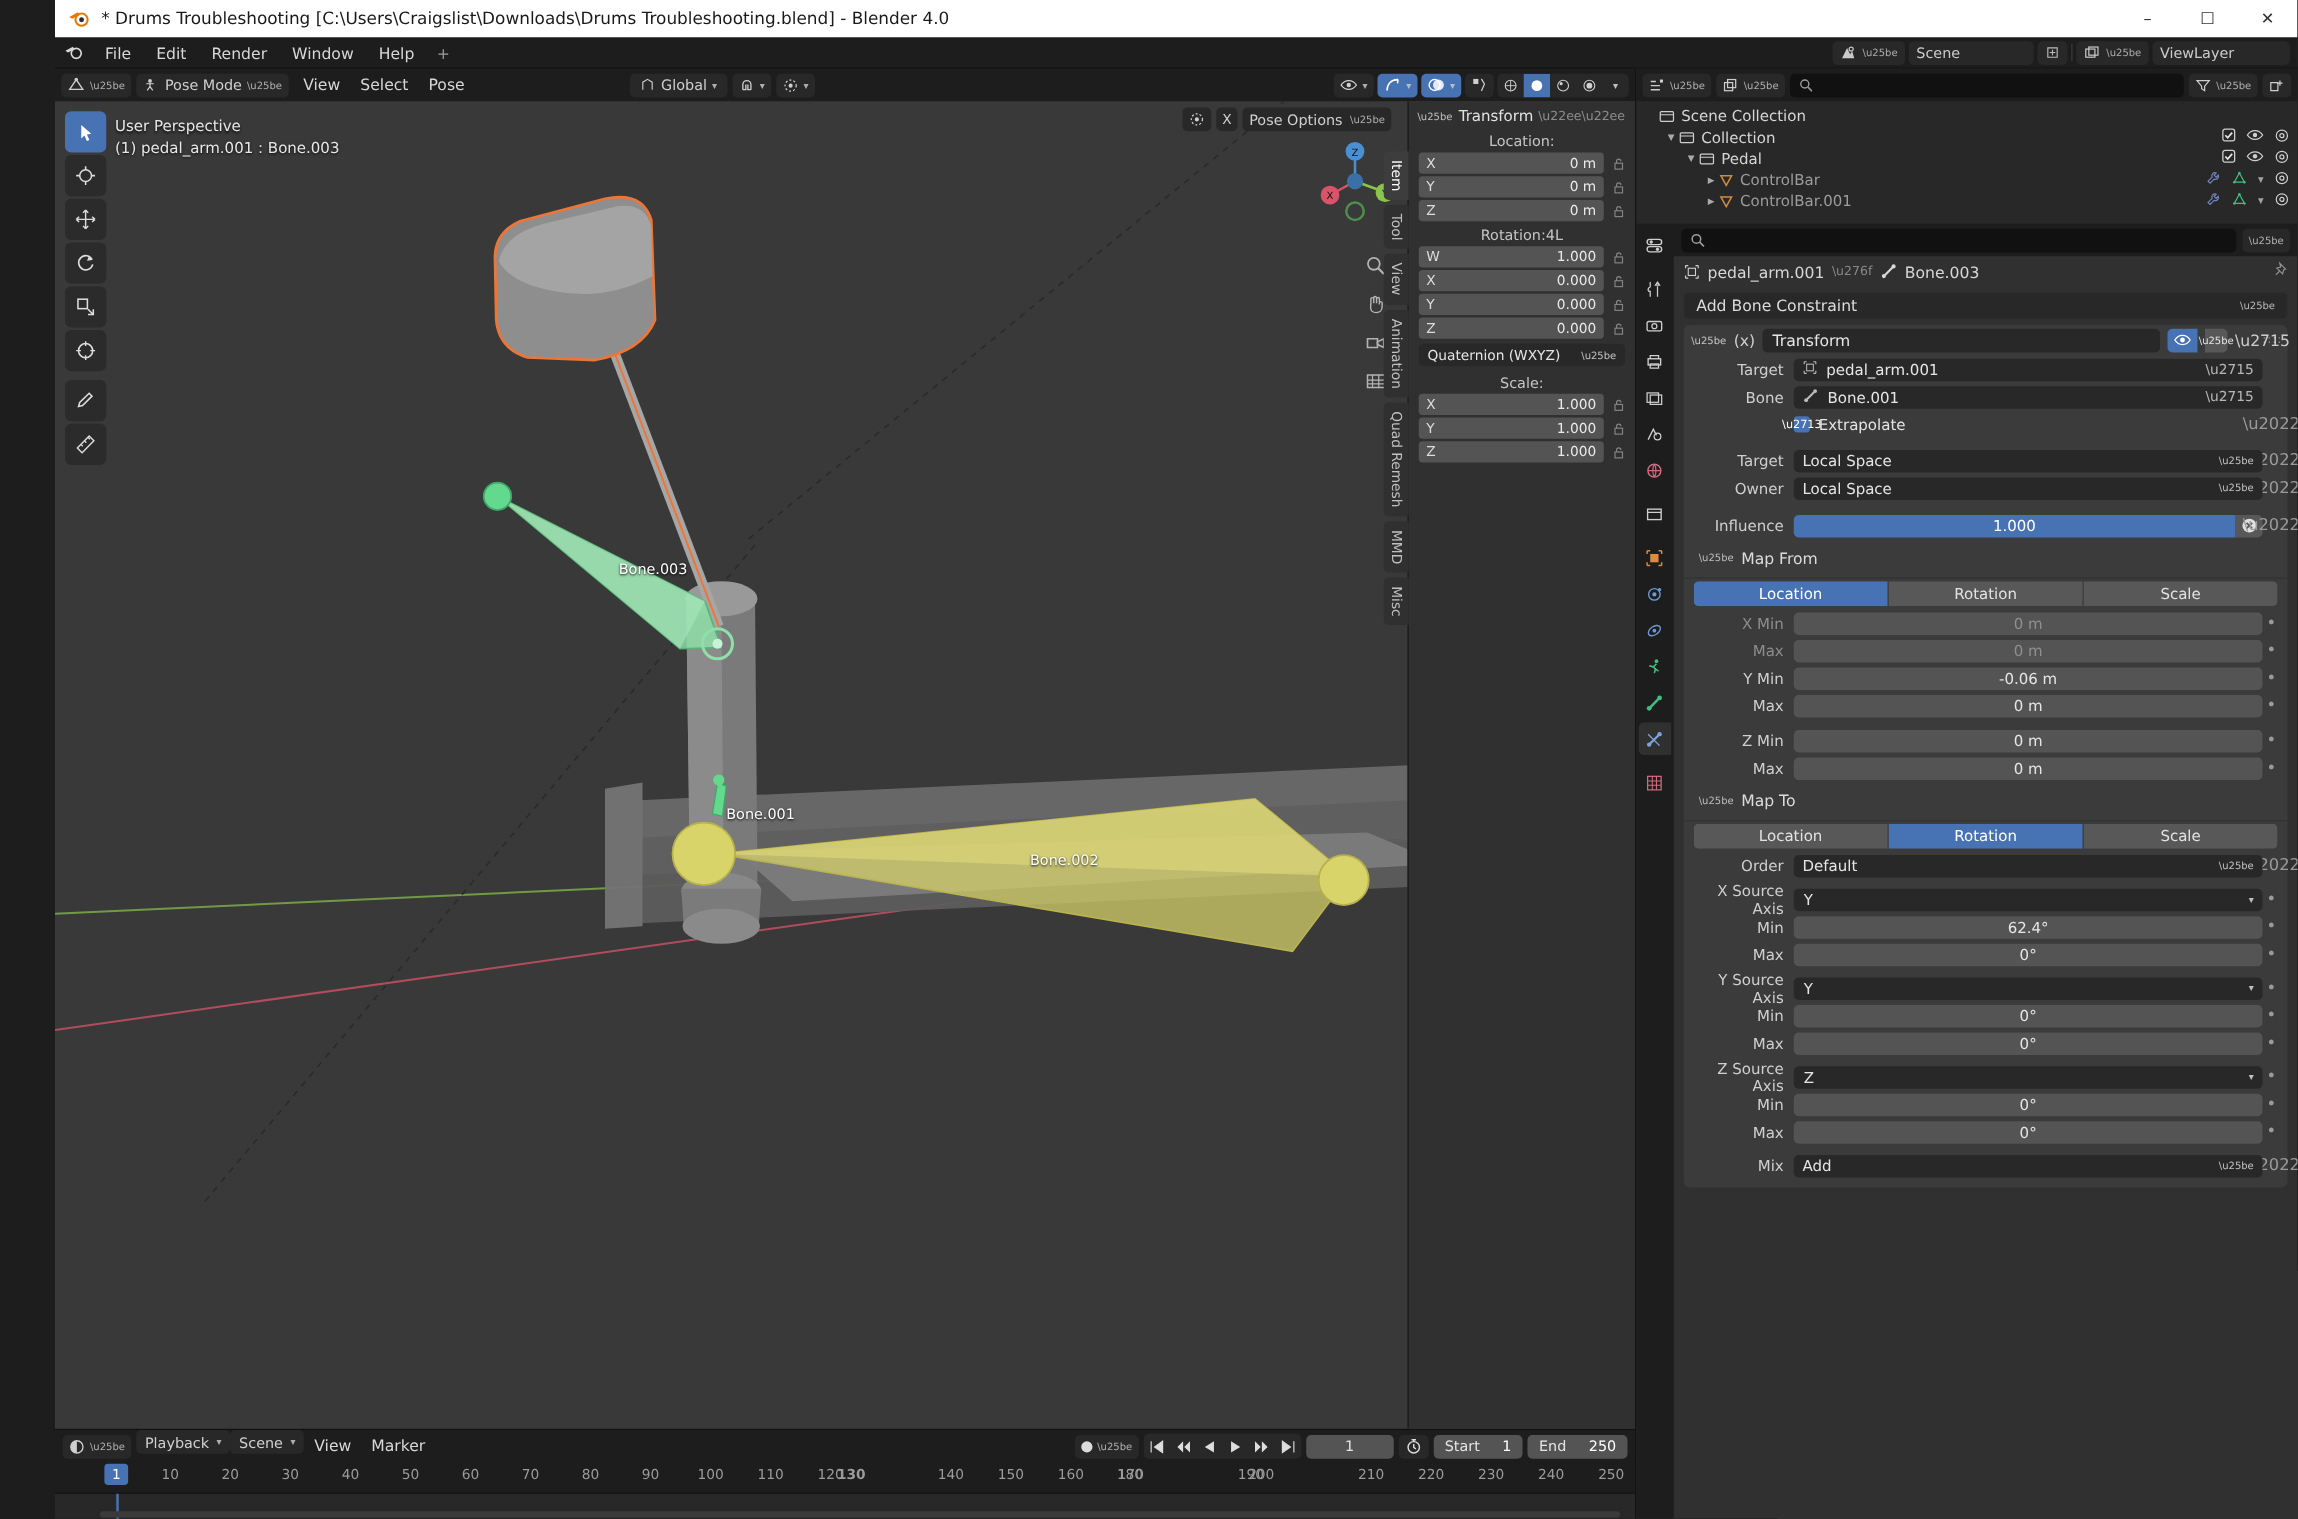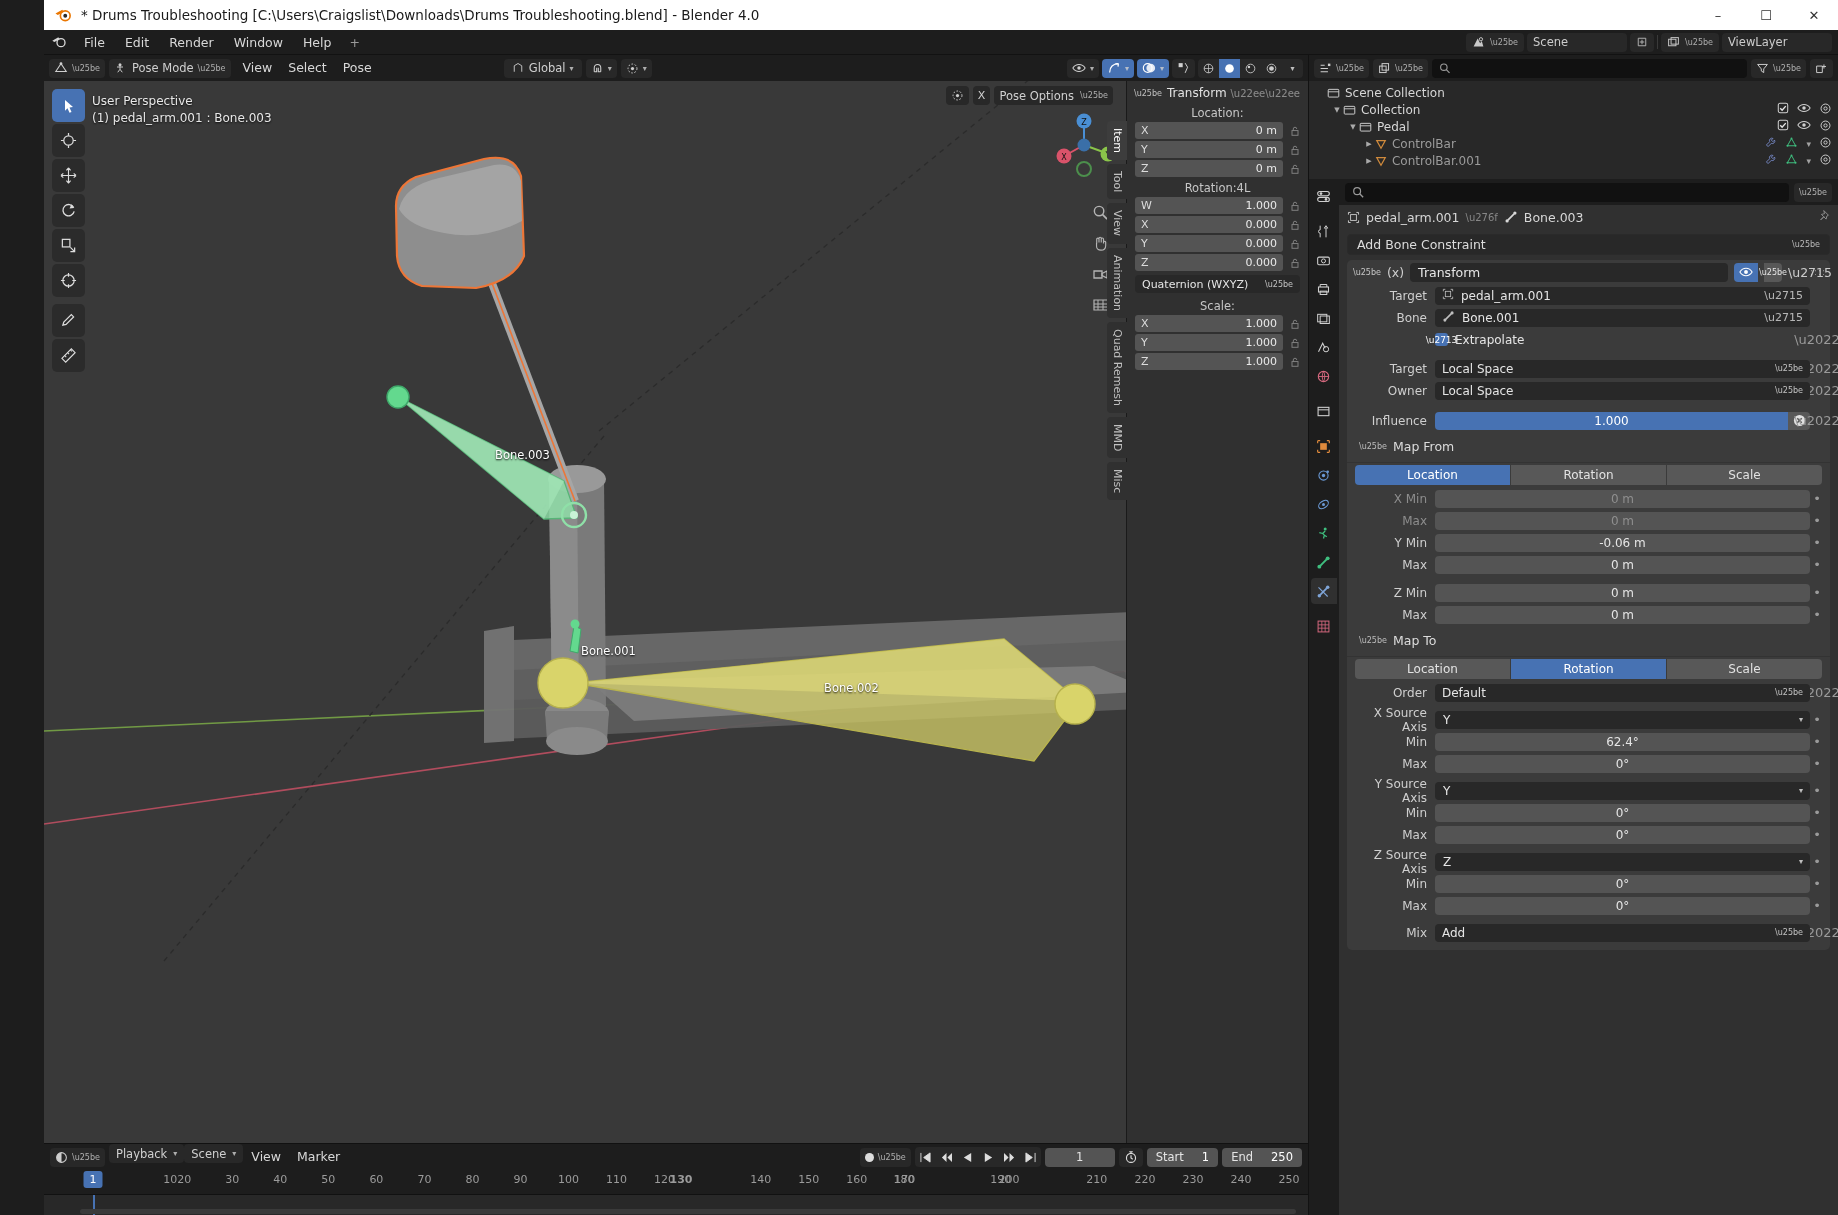--- a/index.html
+++ b/index.html
@@ -710,21 +710,21 @@
               <span>Start</span>
               <span class="v">1</span>
             </div>
             <div class="tl-se">
               <span>End</span>
               <span class="v">250</span>
             </div>
           </div>
         </div>
         <div class="tl-ruler" id="tlruler">
-            <div class="tl-tick" style="left: 92.2289px; margin-left: 34px;">10</div>
+            <div class="tl-tick" style="left: 92.2289px;">10</div>
             <div class="tl-tick" style="left: 140.261px;">20</div>
             <div class="tl-tick" style="left: 188.293px;">30</div>
             <div class="tl-tick" style="left: 236.325px;">40</div>
             <div class="tl-tick" style="left: 284.357px;">50</div>
             <div class="tl-tick" style="left: 332.39px;">60</div>
             <div class="tl-tick" style="left: 380.422px;">70</div>
             <div class="tl-tick" style="left: 428.454px;">80</div>
             <div class="tl-tick" style="left: 476.486px;">90</div>
             <div class="tl-tick" style="left: 524.518px;">100</div>
             <div class="tl-tick" style="left: 572.55px;">110</div>

